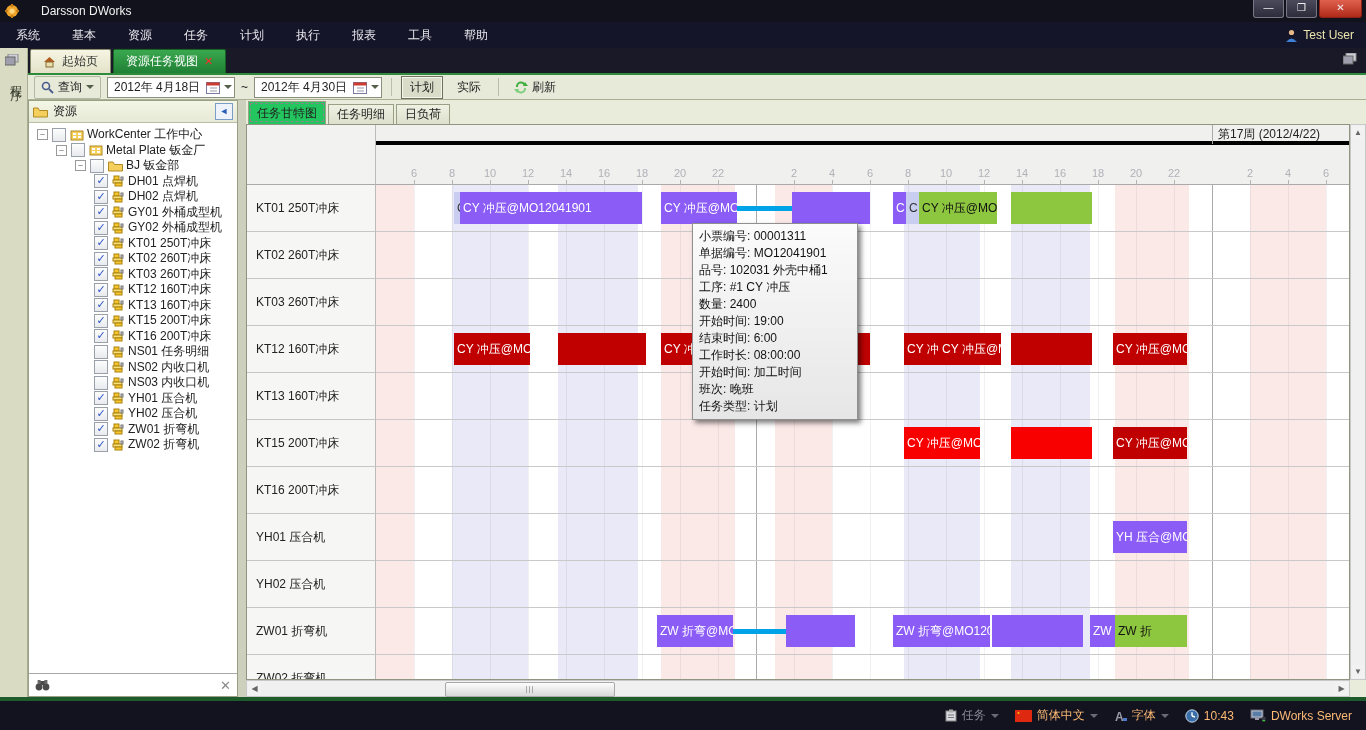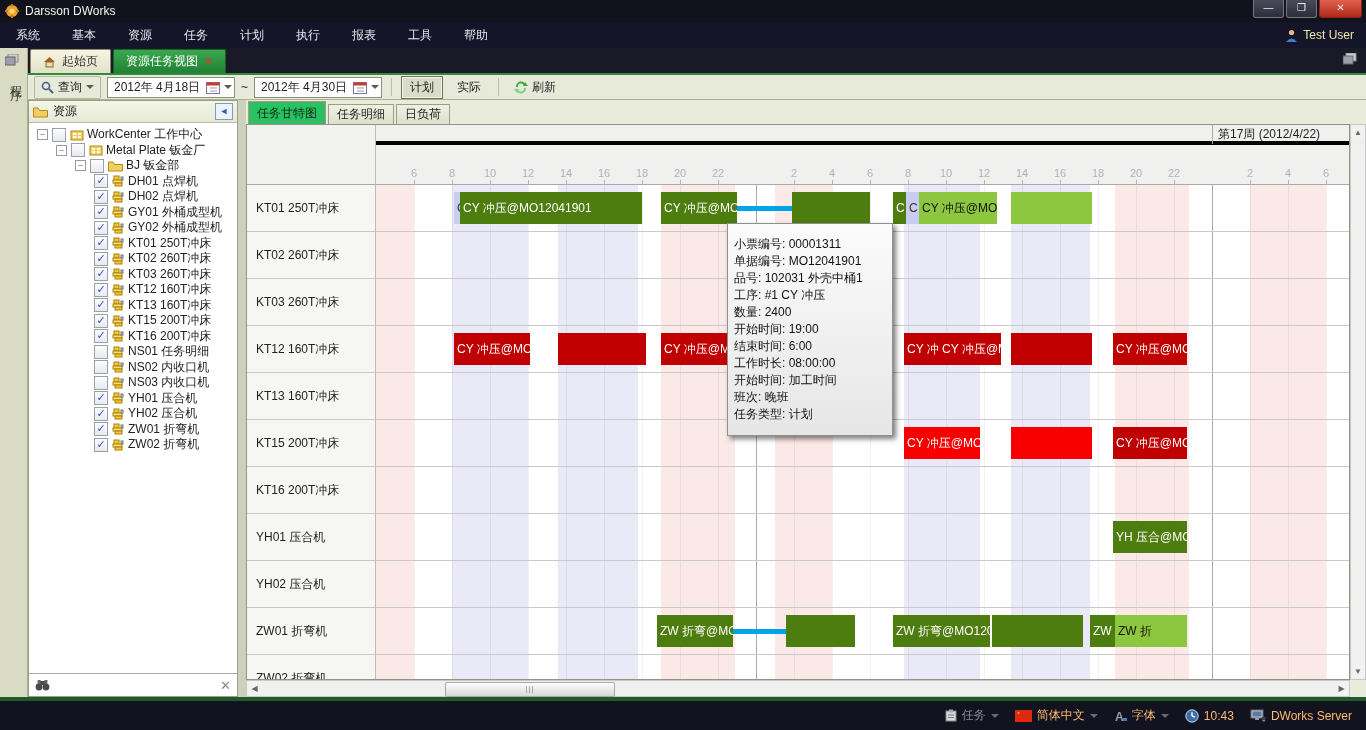--- a/index.html
+++ b/index.html
@@ -1,19 +1,19 @@
 <!DOCTYPE html>
 <html><head>
 <meta charset="utf-8">
 <style>
   html,body{margin:0;padding:0;background:#333;}
   #app{position:relative;width:1366px;height:730px;overflow:hidden;background:#14141f;
        font-family:"Liberation Sans","DejaVu Sans",sans-serif;font-size:12px;color:#222;}
   
-  .titlebar{position:absolute;left:0;top:0;width:1366px;height:22px;background:#12121d;display:flex;align-items:center;}
+  .titlebar{position:absolute;left:0;top:0;width:1366px;height:22px;background:#12121d;display:flex;align-items:center;gap:16px;}
   .appicon{margin:0 6px 0 5px;display:inline-flex;}
   .apptitle{color:#f2f2f2;font-size:12px;}
   .winbtns{position:absolute;right:4px;top:0;display:flex;gap:2px;}
   .wbtn{width:29px;height:17px;border:1px solid #777786;border-top:none;border-radius:0 0 3px 3px;
         background:linear-gradient(#4a4a5c,#2c2c3a);color:#eee;font-size:10px;line-height:16px;text-align:center;cursor:pointer;}
   .wbtn.close{width:41px;background:linear-gradient(#e0614f,#b02a1a);border-color:#8c2014;font-weight:bold;}
   
   .menubar{position:absolute;left:0;top:22px;width:1366px;height:26px;background:#15152a;display:flex;align-items:center;}
   .menuitem{color:#e8e8ee;padding:0 16px;line-height:26px;cursor:pointer;}
   .userbox{position:absolute;right:12px;top:0;height:26px;display:flex;align-items:center;gap:5px;color:#ece7ad;}
@@ -71,35 +71,35 @@
   .glabel{position:absolute;left:0;width:129px;background:#f6f6f5;border-right:1px solid #bbb;border-bottom:1px solid #c6c6c6;box-sizing:border-box;
           display:flex;align-items:center;padding-left:9px;color:#222;}
   .gchart{position:absolute;left:129px;top:0;width:975px;height:496px;}
   .band{position:absolute;top:0;height:100%;}
   .band.pink{background:#fbe9e8;}
   .band.lavender{background:#e9e9f7;}
   .gline{position:absolute;top:0;height:100%;width:1px;background:rgba(0,0,0,0.055);}
   .gline.day{background:#ababab;}
   .growline{position:absolute;left:0;width:100%;height:1px;background:#c9c9c9;}
   .bar{position:absolute;height:32px;line-height:32px;padding-left:3px;box-sizing:border-box;white-space:nowrap;overflow:hidden;font-size:12px;cursor:pointer;}
-  .bar.blue{background:#4d7c0f;color:#fff;}
+  .bar.blue{background:#8b5cf6;color:#fff;}
   .bar.green{background:#8dc63f;color:#111;}
   .bar.darkred{background:#c00000;color:#fff;}
   .bar.red{background:#f80000;color:#fff;}
   .bar.segment{background:#c9cdef;color:#333;}
   .connector{position:absolute;height:5px;background:#00a2e8;}
   
   .vscroll{position:absolute;left:1104px;top:24px;width:16px;height:556px;background:#f0f0f0;border:1px solid #c8c8c8;box-sizing:border-box;}
   .hscroll{position:absolute;left:0;top:580px;width:1104px;height:17px;background:#f0f0f0;border:1px solid #c8c8c8;box-sizing:border-box;}
   .sarrow{position:absolute;background:#f2f2f2;color:#666;font-size:8px;text-align:center;cursor:pointer;}
   .hthumb{position:absolute;left:198px;top:1px;width:168px;height:13px;background:linear-gradient(#fdfdfd,#d8d8d8);border:1px solid #a8a8a8;border-radius:2px;
           color:#888;font-size:8px;line-height:12px;text-align:center;letter-spacing:1px;cursor:pointer;}
   
-  .tooltip{position:absolute;left:481px;top:123px;width:152px;background:linear-gradient(#fbfbfb,#e6e6e6);
-           border:1px solid #8f8f8f;box-shadow:3px 3px 5px rgba(0,0,0,0.5);padding:12px 6px;z-index:40;}
+  .tooltip{position:absolute;left:446px;top:123px;width:152px;background:linear-gradient(#fbfbfb,#e6e6e6);
+           border:1px solid #8f8f8f;box-shadow:3px 3px 5px rgba(0,0,0,0.5);padding:4px 6px;z-index:40;}
   .tooltip div{line-height:17px;color:#111;white-space:nowrap;}
   
   .statusgreen{position:absolute;left:0;top:697px;width:1366px;height:4px;background:#1f5c2b;}
   .statusbar{position:absolute;left:0;top:701px;width:1366px;height:29px;background:#131320;display:flex;align-items:center;justify-content:flex-end;gap:16px;padding-right:14px;box-sizing:border-box;}
   .sitem{display:flex;align-items:center;gap:5px;color:#fdba74;cursor:pointer;}
   .sitem.dim{color:#8a8a95;}
   .scaret{width:0;height:0;border-left:4px solid transparent;border-right:4px solid transparent;border-top:4px solid #6a6a75;}
   .icon{display:inline-flex;vertical-align:middle;}
 </style>
 </head>

